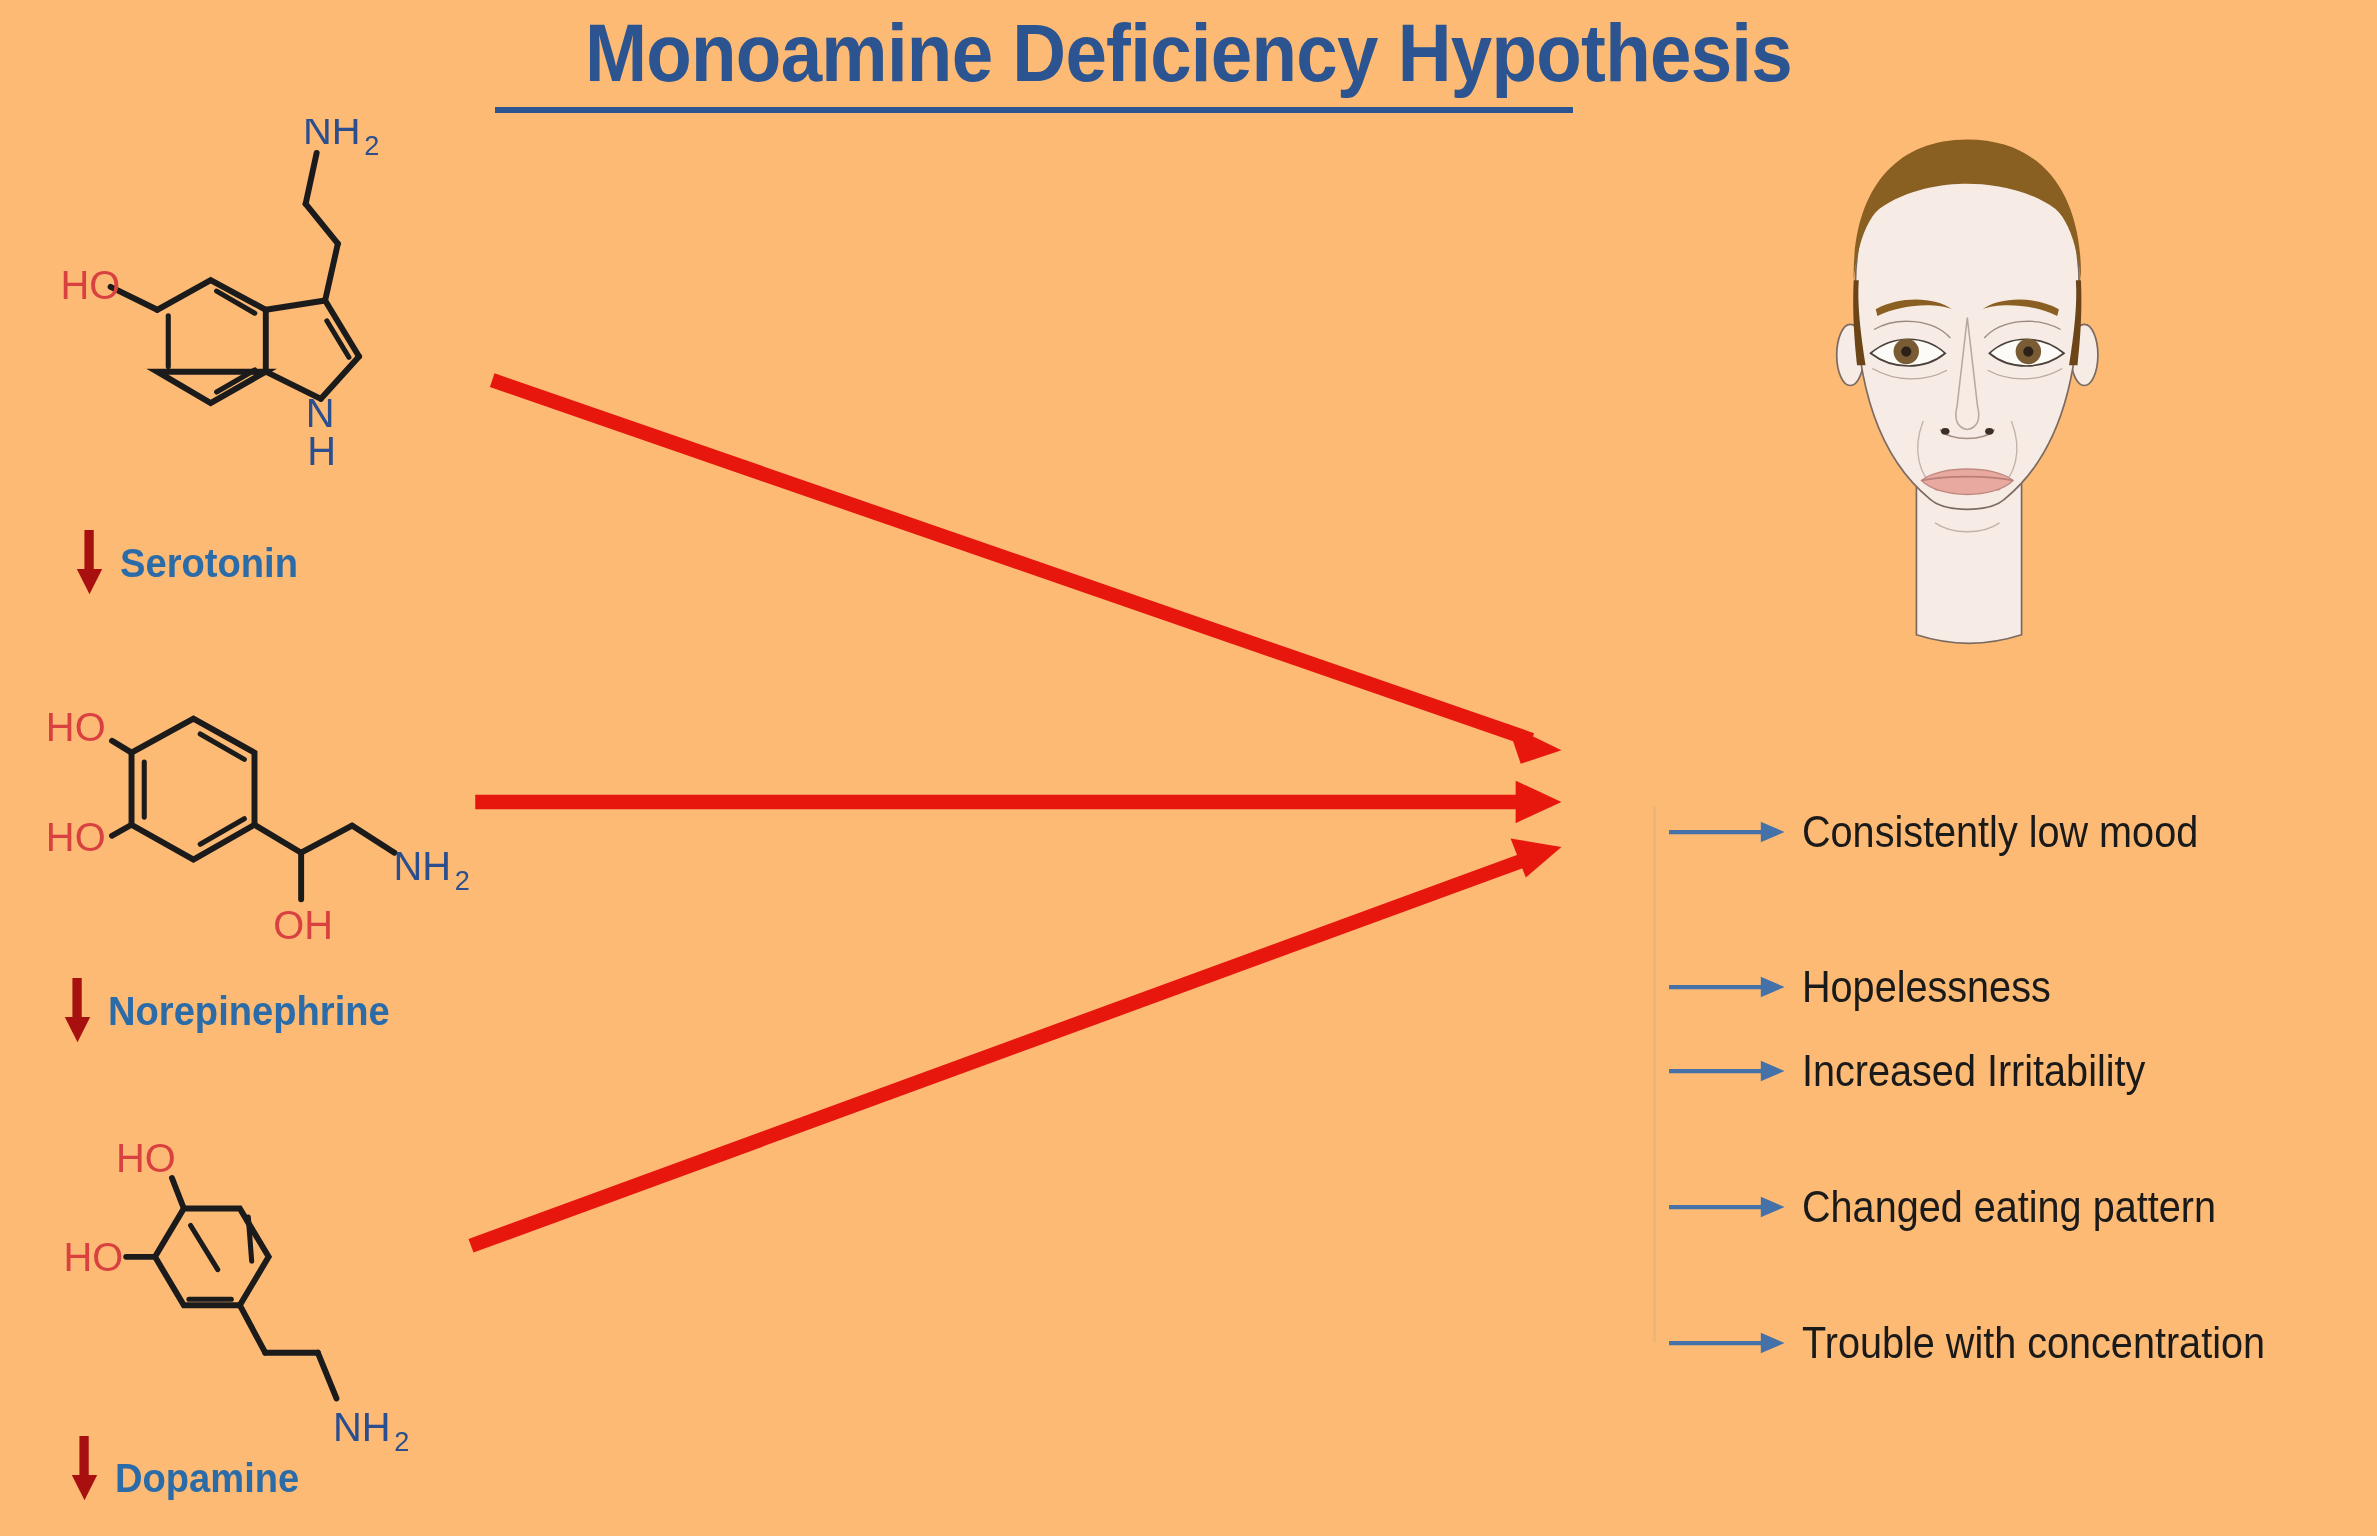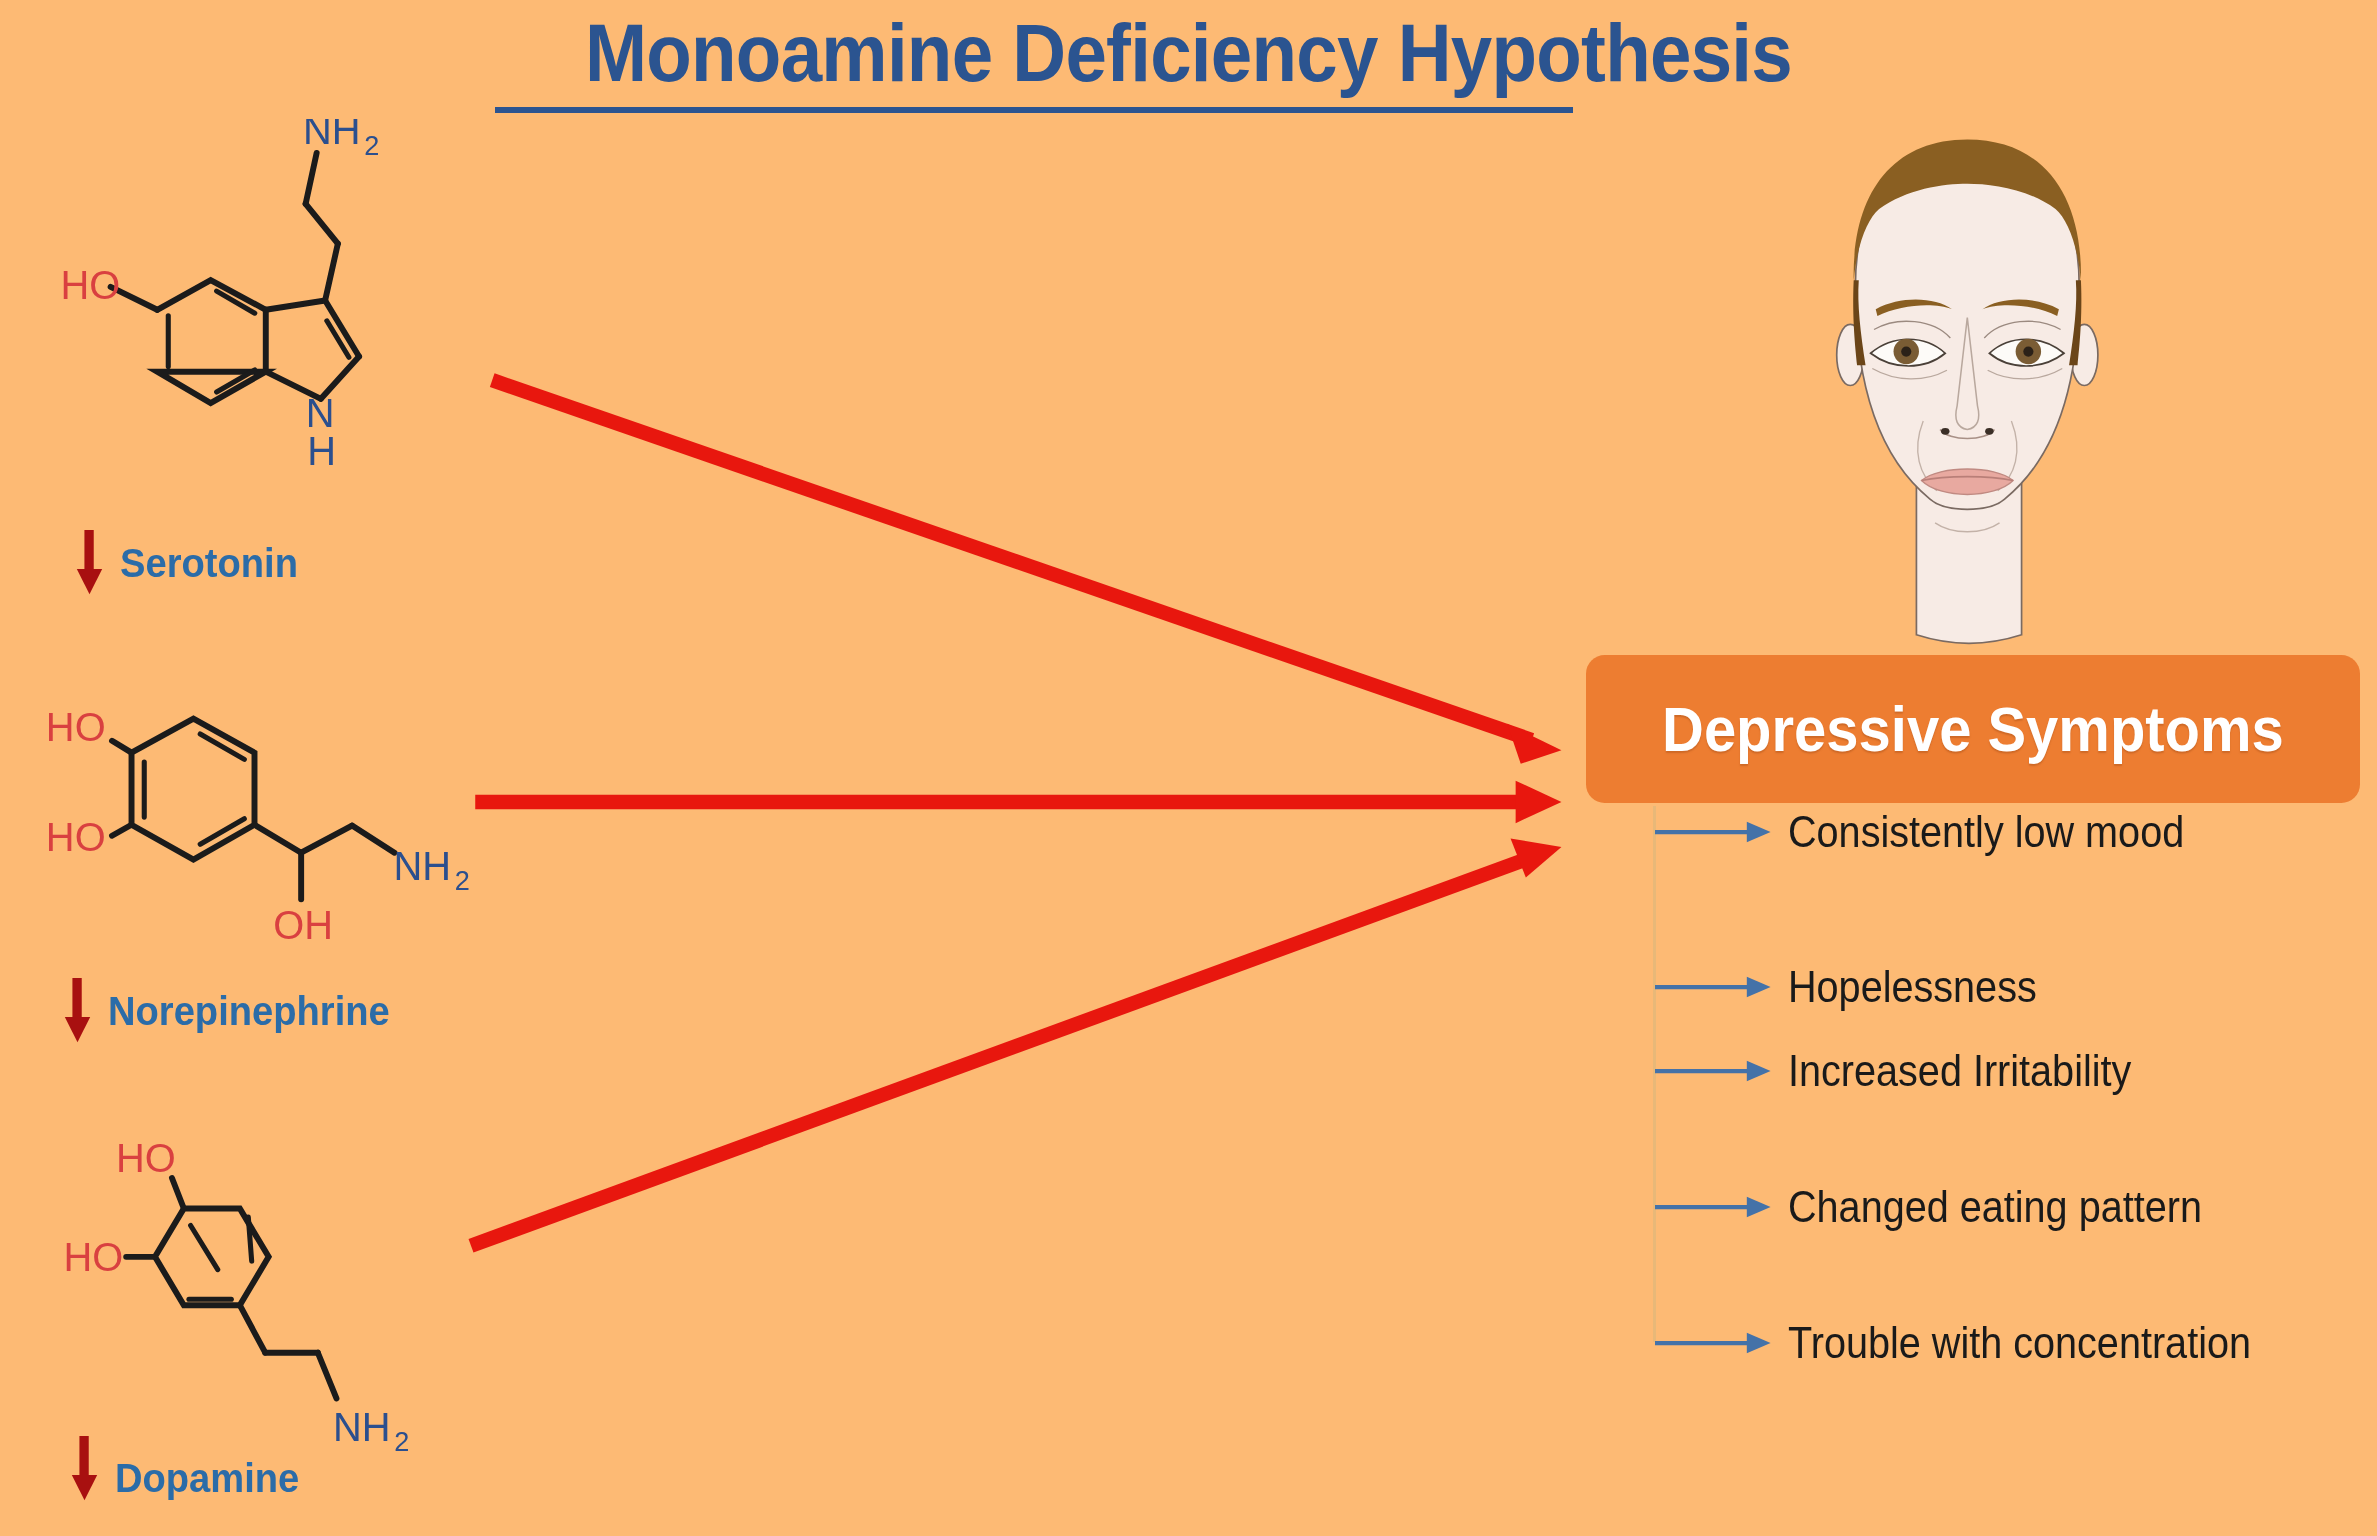--- a/index.html
+++ b/index.html
@@ -116,21 +116,21 @@
   #symptom-spine {
     position: absolute;
     left: 0;
     top: 0;
     width: 3.4px;
     height: 536px;
     background: #E8B878;
   }
   .symptom-row {
     position: absolute;
-    left: 2px;
+    left: 16px;
     display: flex;
     align-items: center;
     height: 51px;
     white-space: nowrap;
   }
   .symptom-arrow { display: block; flex: none; }
   .symptom-text {
     font-family: "Liberation Sans", sans-serif;
     font-size: 44px;
     color: #1a1a1a;
@@ -323,23 +323,20 @@
       <path d="M126 348 C 112 384 122 412 142 430" fill="none" stroke="#c3b2a8" stroke-width="1.6"></path>
       <path d="M230 348 C 244 384 234 412 214 430" fill="none" stroke="#c3b2a8" stroke-width="1.6"></path>
 
       <path d="M124 418 C 146 400 210 400 232 418 C 210 440 146 440 124 418 Z" fill="#e8a9a0" stroke="#c08a82" stroke-width="1.6"></path>
       <path d="M124 418 C 152 412 204 412 232 418" fill="none" stroke="#b97f78" stroke-width="2"></path>
 
       <path d="M140 468 C 160 482 196 482 216 468" fill="none" stroke="#c3b2a8" stroke-width="1.6"></path>
     </svg>
   </div>
 
-  <div id="depressive-box">
-    <span id="depressive-box-label">Depressive Symptoms</span>
-  </div>
 
   <div id="symptom-list">
     <div id="symptom-spine"></div>
 
     <div class="symptom-row" style="top:0px;">
       <svg class="symptom-arrow" width="119" height="34" viewBox="0 0 140 40">
         <line x1="0" y1="20" x2="112" y2="20" stroke="#4472A8" stroke-width="5"></line>
         <polygon points="136,20 108,8 108,32" fill="#4472A8"></polygon>
       </svg>
       <span class="symptom-text">Consistently low mood</span>

